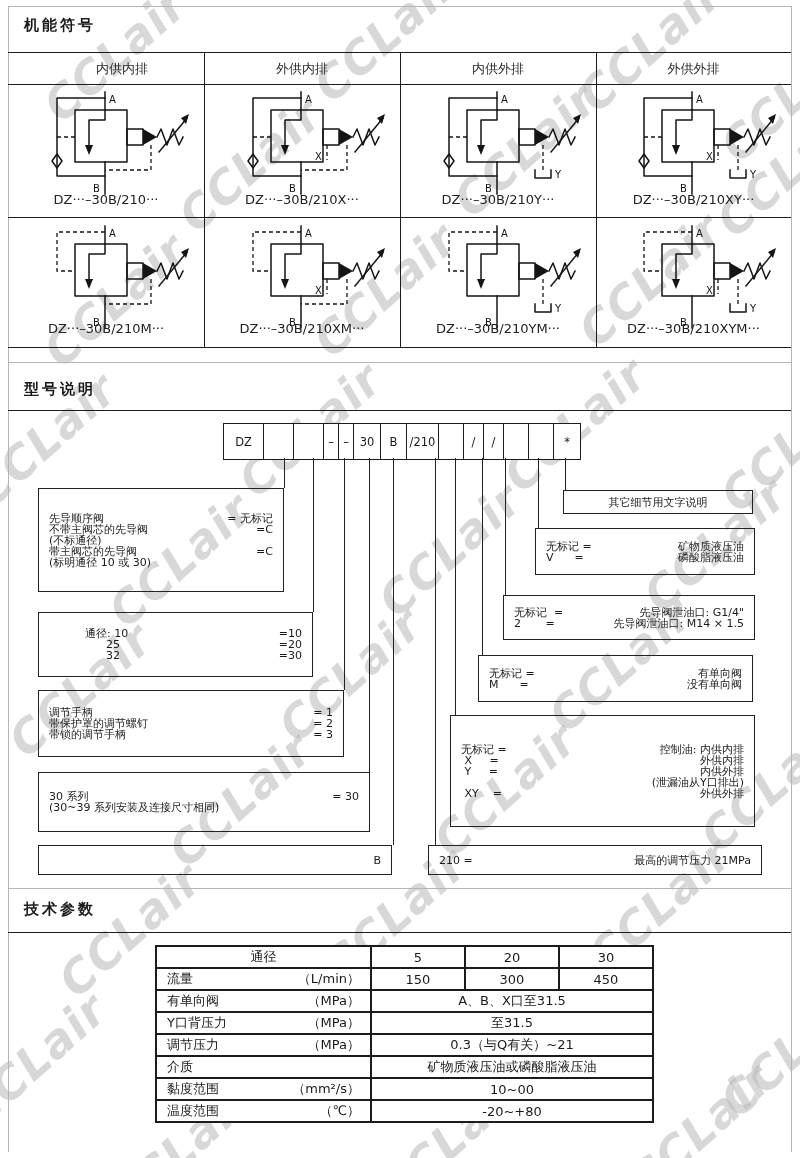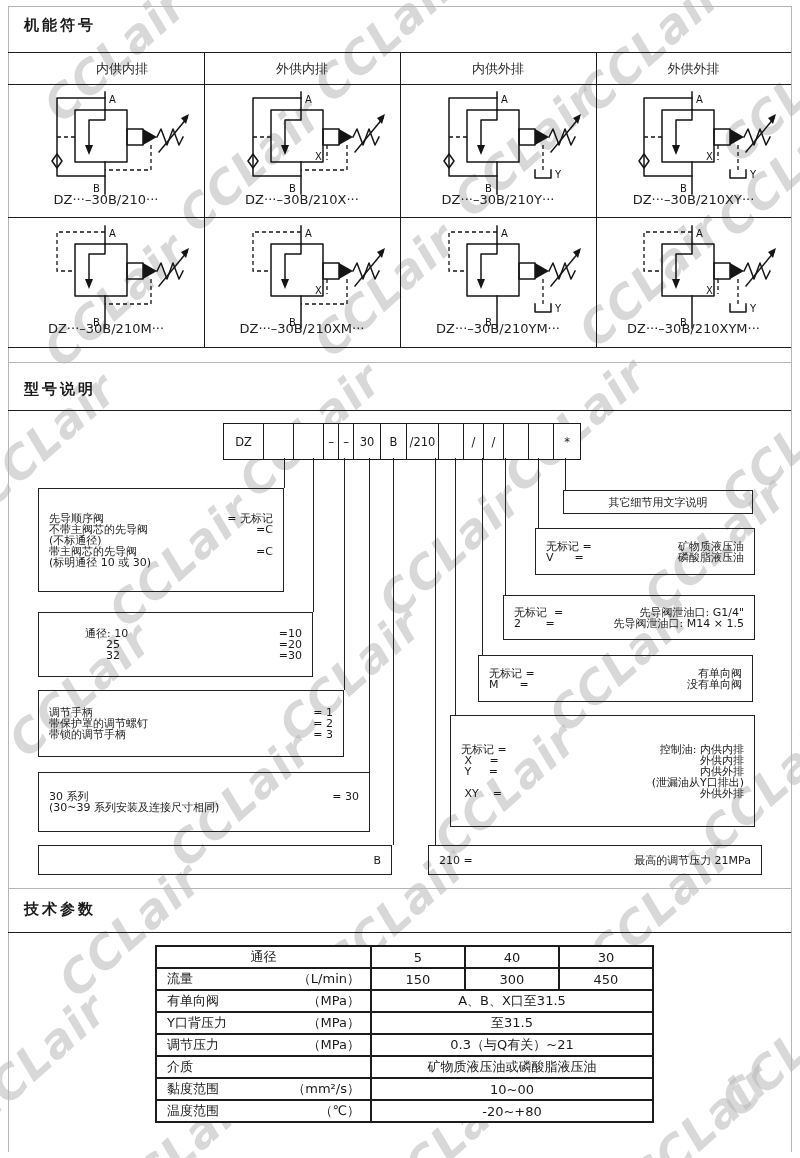--- a/index.html
+++ b/index.html
@@ -368,21 +368,21 @@
 
     <table id="params-table" style="left:155px;top:945px;width:490px;">
         <tbody>
           <tr>
             <td style="width: 213px;">
               <div class="lbl center">
                 <span>通径</span>
               </div>
             </td>
             <td class="val" style="width: 92px;">5</td>
-            <td class="val" style="width: 92px;">40</td>
+            <td class="val" style="width: 92px;">20</td>
             <td class="val" style="width: 92px;">30</td>
           </tr>
           <tr>
             <td style="width: 213px;">
               <div class="lbl">
                 <span>流量</span>
                 <span>（L/min）</span>
               </div>
             </td>
             <td class="val" style="width: 92px;">150</td>

